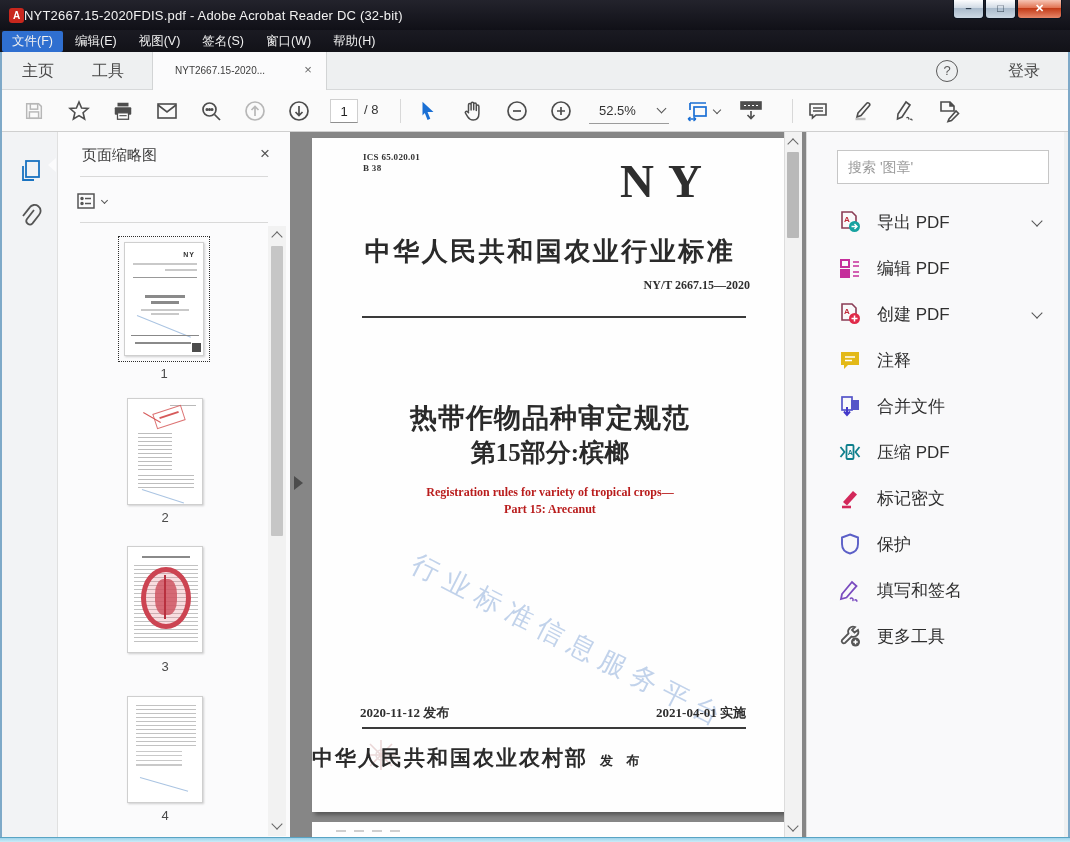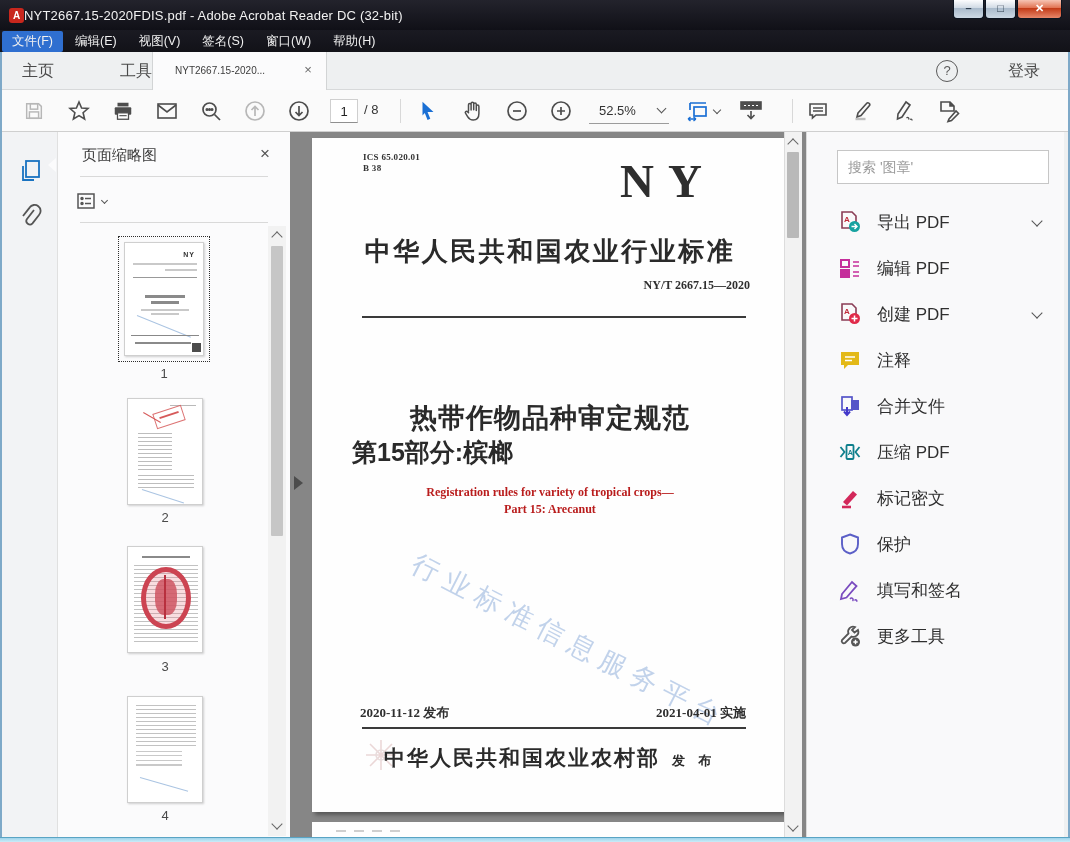--- a/index.html
+++ b/index.html
@@ -23,21 +23,21 @@
   #menubar { position:absolute; left:0; top:30px; width:1070px; height:22px;
              background:linear-gradient(#1a1a22,#121218); display:flex; align-items:center; }
   .menu-item { color:#f0f0f0; font-size:12.5px; padding:2px 10px; margin-left:2px; border-radius:2px; }
   .menu-item.active { background:#2f6fd0; }
 
   
   #tabbar { position:absolute; left:2px; top:52px; width:1066px; height:38px; background:#eef0f1;
             border-bottom:1px solid #d7d9da; }
   .tab-text { position:absolute; top:0; height:38px; line-height:38px; font-size:16px; color:#4a4a4a; }
   #tab-home { left:20px; }
-  #tab-tools { left:90px;margin-left:28px; }
+  #tab-tools { left:90px; }
   #doc-tab { position:absolute; left:150px; top:0; width:175px; height:38px; background:#fbfbfc;
              border-left:1px solid #d2d4d5; border-right:1px solid #d2d4d5; }
   #doc-tab .lbl { position:absolute; left:22px; top:0; height:38px; line-height:38px; font-size:10px; color:#3c3c3c; }
   #doc-tab .x { position:absolute; right:10px; top:10px; width:16px; height:16px; color:#6b6b6b;
                 font-size:13px; line-height:16px; text-align:center; }
   #help-btn { position:absolute; right:110px; top:8px; width:22px; height:22px; border:1.5px solid #5a5a5a;
               border-radius:50%; color:#5a5a5a; text-align:center; line-height:19px; font-size:13px; }
   #login-btn { position:absolute; right:28px; top:0; height:38px; line-height:38px; font-size:16px; color:#4a4a4a; }
 
   
@@ -94,28 +94,28 @@
   #page2-sliver { position:absolute; left:22px; top:690px; width:476px; height:20px; background:#fefefe; }
   .ics { position:absolute; left:51px; font-size:9px; font-weight:bold; color:#333; letter-spacing:.3px; }
   #ny-logo { position:absolute; right:72px; top:16px; font-size:47px; font-weight:900; color:#2e2e2e;
              letter-spacing:14px; font-family:"Liberation Serif", serif; }
   #std-heading { position:absolute; left:0; top:96px; width:100%; text-align:center; font-size:26px; font-weight:bold;
                  color:#2a2a2a; letter-spacing:2.5px; font-family:"Liberation Sans", sans-serif; }
   #std-number { position:absolute; right:38px; top:140px; font-size:12px; font-weight:bold; color:#2e2e2e; }
   .page-rule { position:absolute; left:50px; right:42px; height:1.5px; background:#3a3a3a; }
   #doc-title1 { position:absolute; left:0; top:262px; width:100%; text-align:center; font-size:27px; font-weight:bold;
                 color:#2a2a2a; letter-spacing:1px; font-family:"Liberation Sans", sans-serif; }
-  #doc-title2 { position:absolute; left:0; top:298px; width:100%; font-size:25px; font-weight:bold;
-                color:#2a2a2a; font-family:Liberation Sans, sans-serif;margin-left:40px; }
+  #doc-title2 { position:absolute; left:0; top:298px; width:100%; text-align:center; font-size:25px; font-weight:bold;
+                color:#2a2a2a; font-family:Liberation Serif, serif; }
   .en-title { position:absolute; left:0; width:100%; text-align:center; font-size:12px; font-weight:bold; color:#b91c1c; }
   #watermark { position:absolute; left:110px; top:408px; font-size:27px; color:#b3c8e6; letter-spacing:8px;
                transform:rotate(27deg); transform-origin:left top; white-space:nowrap; opacity:.8;
                font-family:"Liberation Sans", sans-serif; }
   .date-lbl { position:absolute; top:566px; font-size:13px; font-weight:bold; color:#2e2e2e; }
-  #publisher-row { position:absolute; left:0; top:606px; width:100%; text-align:center; }
+  #publisher-row { position:absolute; left:0; top:606px; width:100%; }
   #publisher { font-size:21px; font-weight:bold; color:#2a2a2a; letter-spacing:2px;
                font-family:"Liberation Sans", sans-serif; }
   #pub-suffix { font-size:13px; font-weight:bold; color:#2a2a2a; letter-spacing:5px; margin-left:8px; }
   #emblem { position:absolute; left:50px; top:598px; opacity:.55; }
   .faint-dash { position:absolute; height:2px; background:#cfcfcf; }
 
   
   #right-panel { position:absolute; left:806px; top:132px; width:258px; height:706px; background:#f9f9fa;
                  border-left:1px solid #dadada; }
   #search-box { position:absolute; left:30px; top:18px; width:212px; height:34px; background:#fff;

